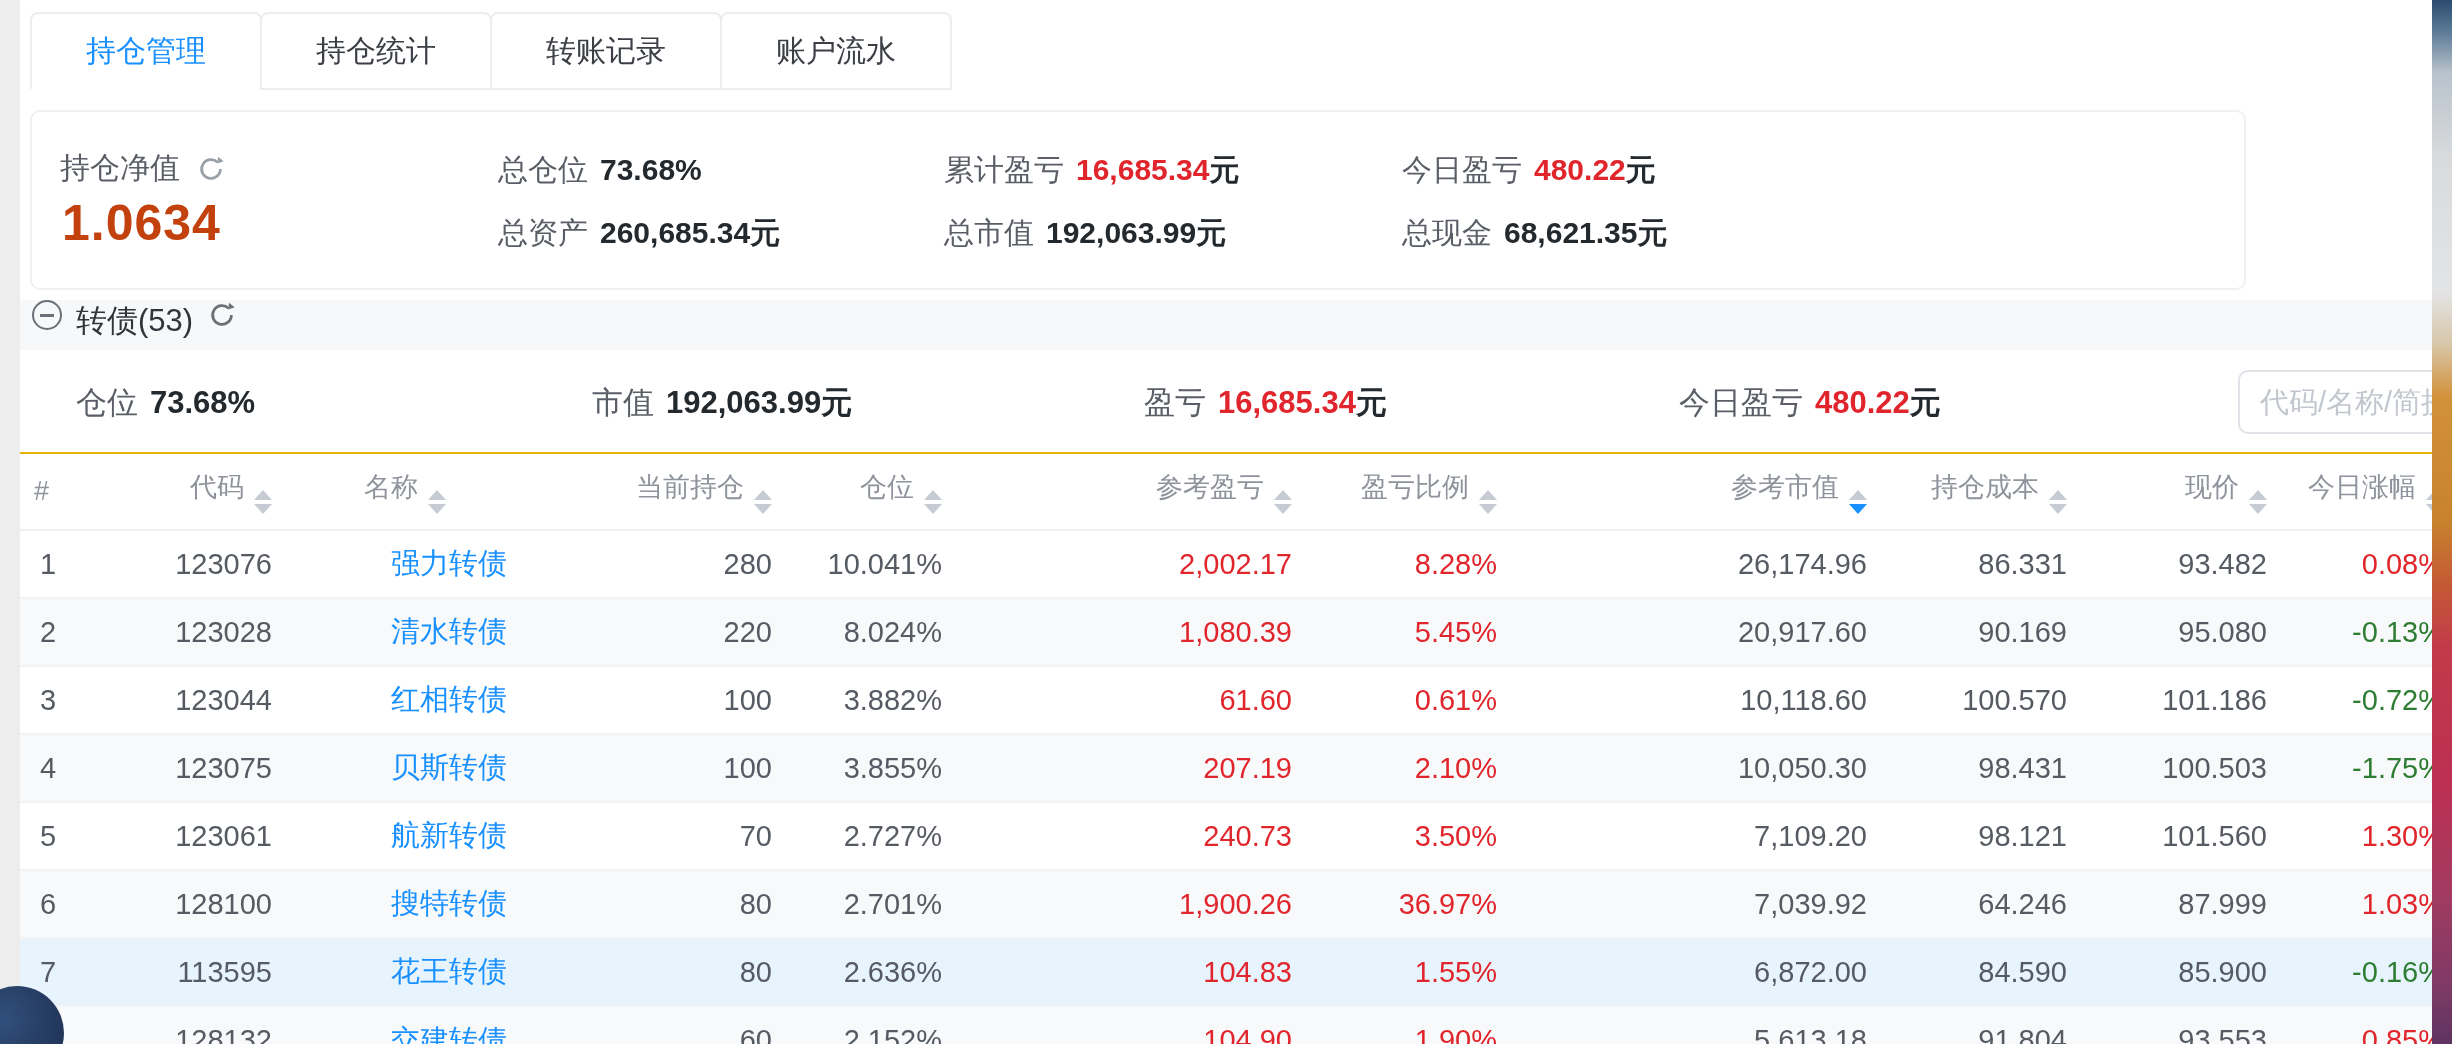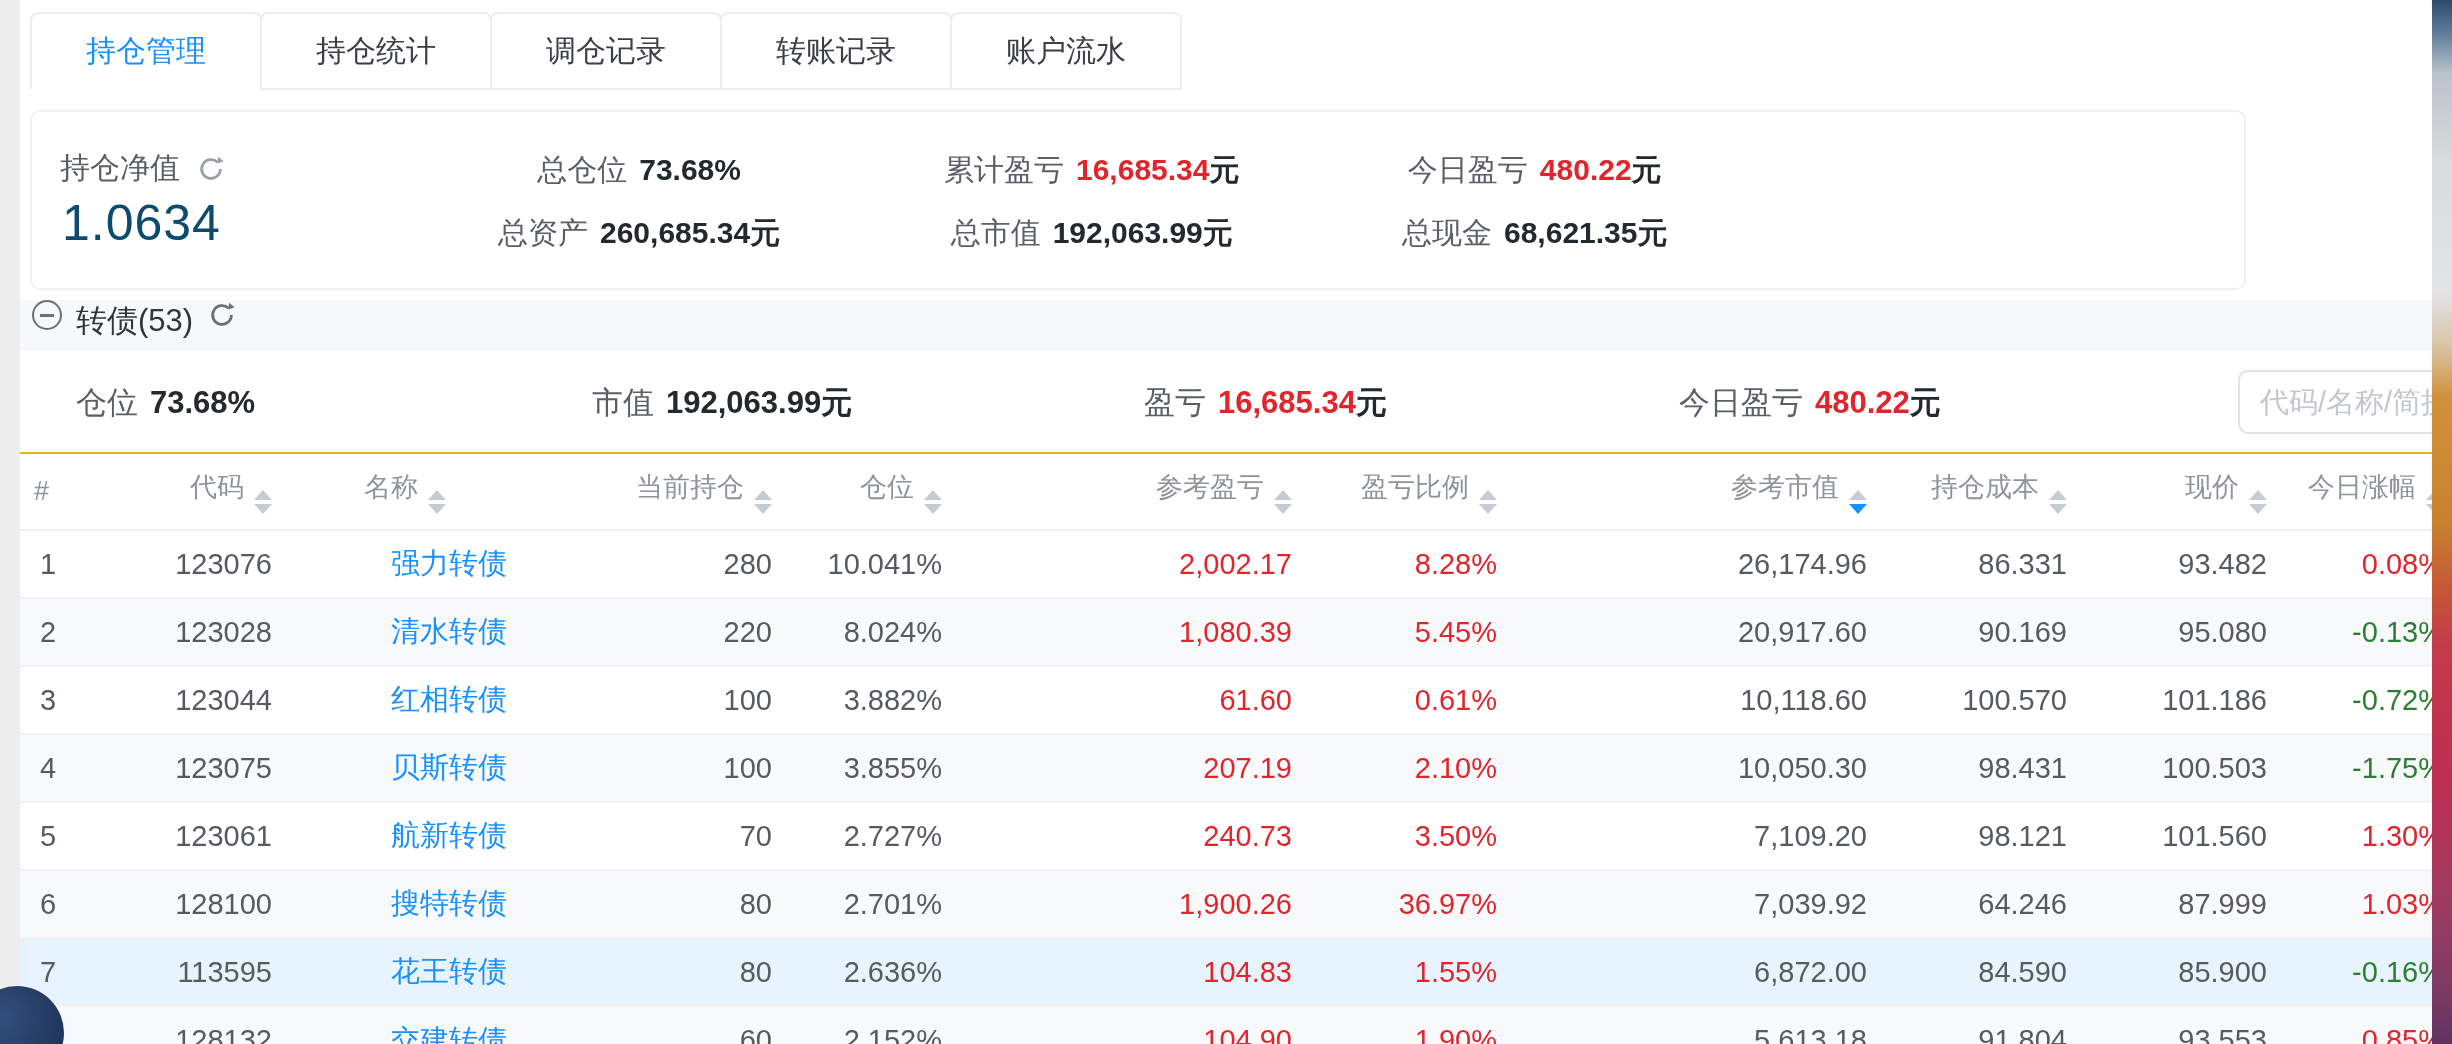--- a/index.html
+++ b/index.html
@@ -21,24 +21,24 @@
   }
   .tab:first-child{ margin-left:0; }
   .tab.active{ color:#1890ff; border-bottom-color:#ffffff; }
 
   
   .summary-card{
     position:relative; margin:20px 12px 0 10px; width:2216px; height:180px;
     border:2px solid #eef0f2; border-radius:10px; background:#fff;
   }
   .net-label{ position:absolute; left:28px; top:36px; font-size:30px; color:#5a5e66; display:flex; align-items:center; gap:16px; }
-  .net-value{ position:absolute; left:30px; top:82px; font-size:50px; font-weight:400; color:#0c4a6e; letter-spacing:1px; }
+  .net-value{ position:absolute; left:30px; top:82px; font-size:50px; font-weight:700; color:#c2410c; letter-spacing:1px; }
   .scol{ position:absolute; top:38px; display:flex; flex-direction:column; gap:22px; }
   .scol.c1{ left:466px; } .scol.c2{ left:912px; } .scol.c3{ left:1370px; }
-  .sitem{ font-size:30px; white-space:nowrap;text-align:center; }
+  .sitem{ font-size:30px; white-space:nowrap; }
   .sitem .lbl{ color:#5a5e66; margin-right:12px; }
   .sitem .val{ color:#24292e; font-weight:700; }
   .sitem .val.red{ color:#e0262c; }
   .sitem .suffix{ color:#24292e; font-weight:700; }
 
   .icon-refresh{ width:30px; height:30px; color:#9aa0a8; cursor:pointer; display:inline-block; }
 
   
   .section-bar{
     margin-top:10px; height:50px; background:#f7f8f9; display:flex; align-items:flex-start;
@@ -104,21 +104,20 @@
 </head>
 <body>
 
 <div class="left-strip"></div>
 
 <div class="content">
 
   <div class="tabs">
     <div class="tab active">持仓管理</div>
     <div class="tab">持仓统计</div>
-    <div class="tab">调仓记录</div>
     <div class="tab">转账记录</div>
     <div class="tab">账户流水</div>
   </div>
 
   <div class="summary-card">
     <div class="net-label">
       <span>持仓净值</span>
       <svg class="icon-refresh" viewBox="0 0 24 24">
         <path d="M19.5 12a7.5 7.5 0 1 1-2.2-5.3" fill="none" stroke="currentColor" stroke-width="2.2"></path>
         <path d="M17.6 2.2l-.5 5.4 5-1.9z" fill="currentColor"></path>

